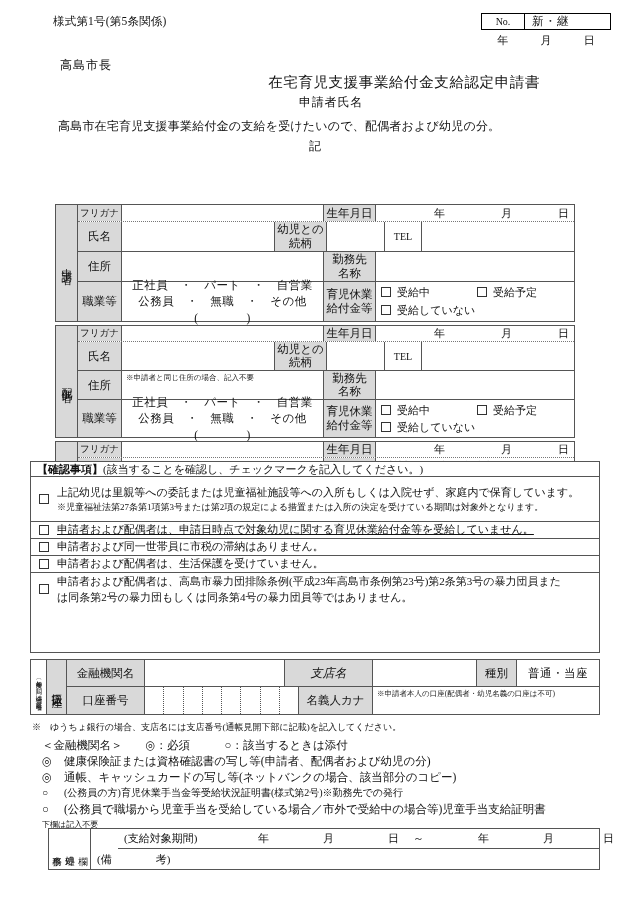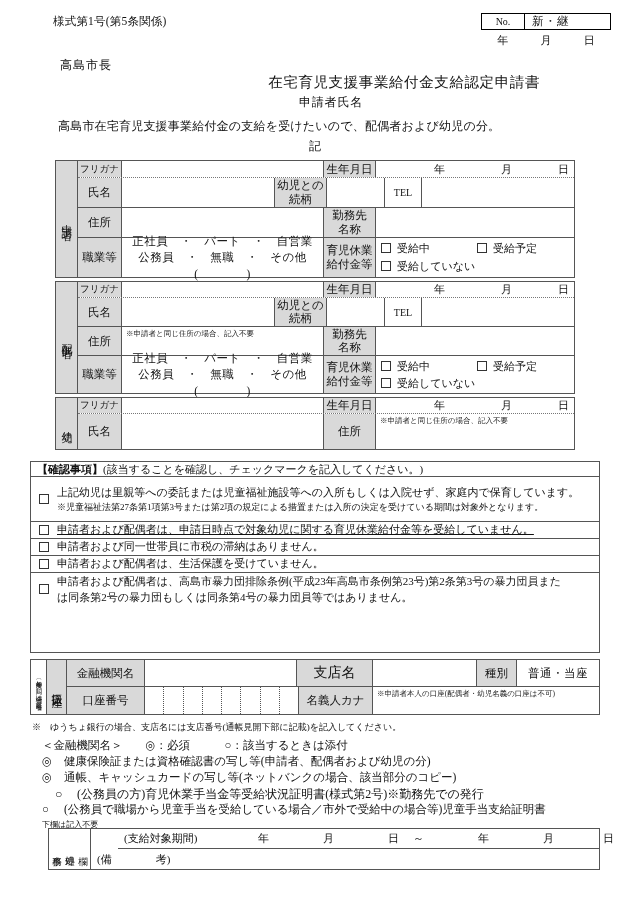--- a/index.html
+++ b/index.html
@@ -36,21 +36,21 @@
   .row{display:flex;box-sizing:border-box;}
   .cell{box-sizing:border-box;display:flex;align-items:center;position:relative;}
   .ctr{justify-content:center;}
   .gray{background:#d9d9d9;}
   .bb{border-bottom:1px solid #555;}
   .br{border-right:1px solid #555;}
   .bdot{border-bottom:1px dotted #777;}
   .vlabel{writing-mode:vertical-rl;text-orientation:upright;letter-spacing:3px;}
 
   
-  .pblock{left:55px;width:520px;}
+  .pblock{left:55px;width:520px;margin-top:44px;}
   .lab{width:44px;font-size:11.5px;}
   .lab2{font-size:11.5px;text-align:center;line-height:1.15;}
   .dobl{width:52px;font-size:11.5px;}
 
   .job1{text-align:center;font-size:11.5px;line-height:1.45;width:100%;letter-spacing:.5px;}
   .cbx{display:inline-block;width:8px;height:8px;border:1px solid #333;margin-right:6px;
        vertical-align:-1px;}
   .note-sm{font-size:7.5px;color:#222;letter-spacing:0;}
 
   
@@ -333,21 +333,21 @@
         <span class="tiny-v">（前年度と同じ場合は省略可）</span>
       </div>
 
       <div class="cell ctr gray br vlabel" style="width:20px;height:100%;letter-spacing:1px;font-size:11px;">振込口座</div>
 
       <div style="flex:1;display:flex;flex-direction:column;height:100%;">
 
         <div class="row bb" style="height:50%;">
           <div class="cell ctr gray br" style="width:78px;height:100%;font-size:11.5px;">金融機関名</div>
           <div class="cell br" style="flex:1;height:100%;"></div>
-          <div class="cell ctr gray br" style="width:76px;height:100%;font-size:14px;">支店名</div>
+          <div class="cell ctr gray br" style="width:88px;height:100%;font-size:12px;font-style:italic;">支店名</div>
           <div class="cell br" style="width:104px;height:100%;"></div>
           <div class="cell ctr gray br" style="width:40px;height:100%;font-size:11.5px;">種別</div>
           <div class="cell ctr" style="width:82px;height:100%;font-size:11.5px;letter-spacing:.5px;">普通・当座</div>
         </div>
 
         <div class="row" style="height:50%;">
           <div class="cell ctr gray br" style="width:78px;height:100%;font-size:11.5px;">口座番号</div>
           <div class="cell br" style="flex:1;height:100%;padding:0;">
             <div class="digits" style="height:100%;">
               <div></div>
@@ -372,21 +372,21 @@
 
   <div class="ptxt" style="left:32px;top:721px;font-size:9px;">※　ゆうちょ銀行の場合、支店名には支店番号(通帳見開下部に記載)を記入してください。</div>
   <div class="ptxt" style="left:42px;top:737px;font-size:11.5px;">＜金融機関名＞　　◎：必須　　　○：該当するときは添付</div>
 
   <div class="ptxt" style="left:42px;top:753px;font-size:11.5px;">
     <span style="display:inline-block;width:22px;">◎</span><span>健康保険証または資格確認書の写し等(申請者、配偶者および幼児の分)</span>
   </div>
   <div class="ptxt" style="left:42px;top:769px;font-size:11.5px;">
     <span style="display:inline-block;width:22px;">◎</span><span>通帳、キャッシュカードの写し等(ネットバンクの場合、該当部分のコピー)</span>
   </div>
-  <div class="ptxt" style="left:55px;top:785px;font-size:12px;">
+  <div class="ptxt" style="left:42px;top:785px;font-size:10px;">
     <span style="display:inline-block;width:22px;">○</span><span>(公務員の方)育児休業手当金等受給状況証明書(様式第2号)※勤務先での発行</span>
   </div>
   <div class="ptxt" style="left:42px;top:801px;font-size:11.5px;">
     <span style="display:inline-block;width:22px;">○</span><span>(公務員で職場から児童手当を受給している場合／市外で受給中の場合等)児童手当支給証明書</span>
   </div>
 
   <div class="ptxt" style="left:42px;top:819px;font-size:8px;">下欄は記入不要</div>
 
   <div class="tbl oblock" style="top:828px;height:42px;">
     <div class="row" style="height:100%;">

